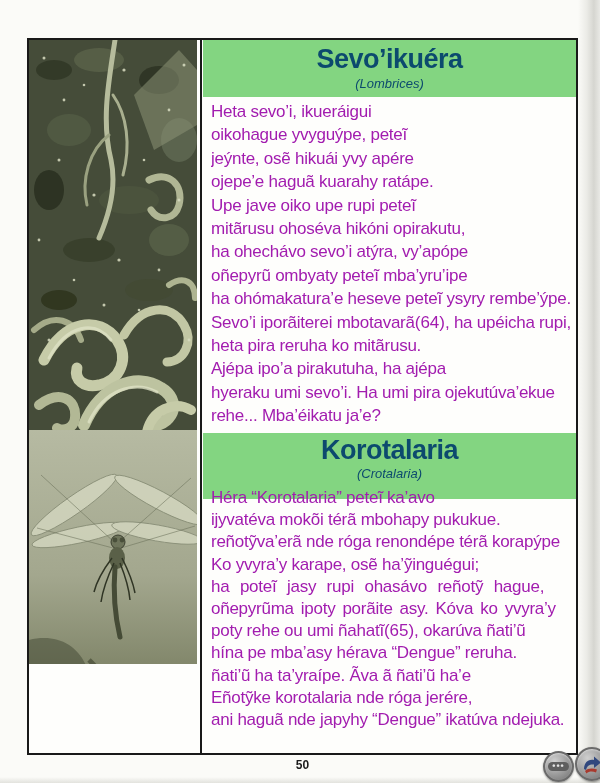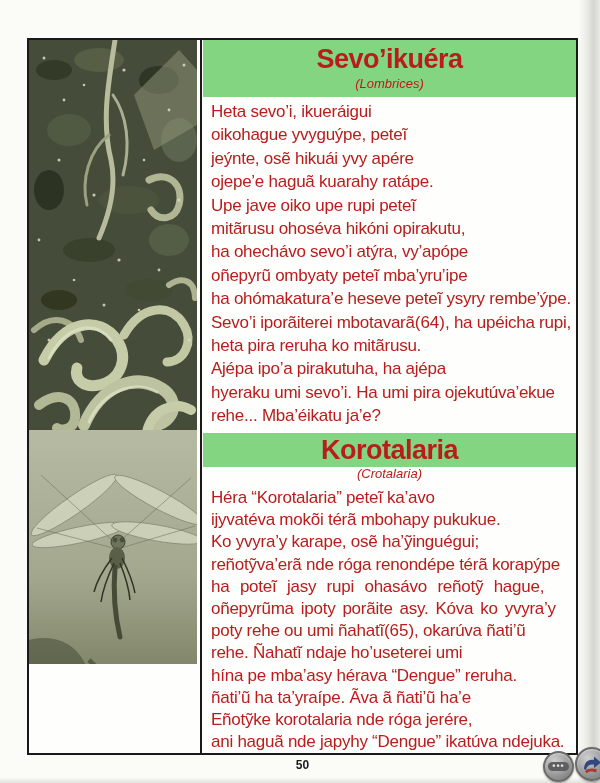--- a/index.html
+++ b/index.html
@@ -23,29 +23,29 @@
     border:2px solid #191919;background:#fefefc;
   }
   .photos{position:absolute;left:0;top:0;width:168px;height:713px;overflow:hidden;}
   .photo{position:absolute;left:0;width:168px;overflow:hidden;}
   .photo svg{display:block;}
   #photo-worms{top:0;height:390px;background:#454c39;}
   #photo-dragonfly{top:390px;height:234px;background:#0f766e;}
   .vline{position:absolute;left:171px;top:0;bottom:0;width:2px;background:#191919;}
   .content{position:absolute;left:174px;top:0;right:0;bottom:0;}
   .sec-header{
-    position:absolute;left:0;right:0;text-align:center;color:#b91c1c;
+    position:absolute;left:0;right:0;text-align:center;color:#0c4a6e;
     background:#83d581;
   }
   #header-1{top:0;height:57px;}
-  #header-2{top:393px;height:34px;}
+  #header-2{top:393px;height:66px;}
   .sec-title{font-weight:bold;font-size:27px;letter-spacing:-.5px;line-height:31px;margin-top:4px;}
   #header-2 .sec-title{line-height:30px;margin-top:2px;}
   .sec-subtitle{font-style:italic;font-size:13px;line-height:17px;}
-  .body-text{position:absolute;left:8px;right:0;color:#b91c1c;font-size:17px;letter-spacing:-.25px;overflow:hidden;}
+  .body-text{position:absolute;left:8px;right:0;color:#a21caf;font-size:17px;letter-spacing:-.25px;overflow:hidden;}
   #body-1{top:60px;bottom:auto;}
   #body-1 .tl{line-height:23.4px;}
   #body-2{top:447px;}
   #body-2 .tl{line-height:22.2px;}
   .tl{white-space:nowrap;}
   .ws-wide{word-spacing:6px;}
   .ws-med{word-spacing:2.5px;}
   .fref{font-size:17px;letter-spacing:0;}
   
   .stamp{
@@ -227,26 +227,25 @@
     </div>
 
     <div class="sec-header" id="header-2">
       <div class="sec-title">Korotalaria</div>
       <div class="sec-subtitle">(Crotalaria)</div>
     </div>
 
     <div class="body-text" id="body-2">
       <div class="tl">Héra “Korotalaria” peteĩ ka’avo</div>
       <div class="tl">ijyvatéva mokõi térã mbohapy pukukue.</div>
+      <div class="tl">reñotỹva’erã nde róga renondépe térã korapýpe</div>
       <div class="tl">Ko yvyra’y karape, osẽ ha’ỹinguégui;</div>
-      <div class="tl">reñotỹva’erã nde róga renondépe térã korapýpe</div>
       <div class="tl ws-wide">ha poteĩ jasy rupi ohasávo reñotỹ hague,</div>
       <div class="tl ws-med">oñepyrũma ipoty porãite asy. Kóva ko yvyra’y</div>
       <div class="tl"><span>poty rehe ou umi ñahatĩ</span><span class="fref">(65)</span><span>, okarúva ñati’ũ</span></div>
-      <div class="tl">rehe. Ñahatĩ ndaje ho’useterei umi</div>
       <div class="tl">hína pe mba’asy hérava “Dengue” reruha.</div>
       <div class="tl">ñati’ũ ha ta’yraípe. Ãva ã ñati’ũ ha’e</div>
       <div class="tl">Eñotỹke korotalaria nde róga jerére,</div>
       <div class="tl">ani haguã nde japyhy “Dengue” ikatúva ndejuka.</div>
     </div>
 
   </div>
 </div>
 
 <div class="page-number">50</div>

